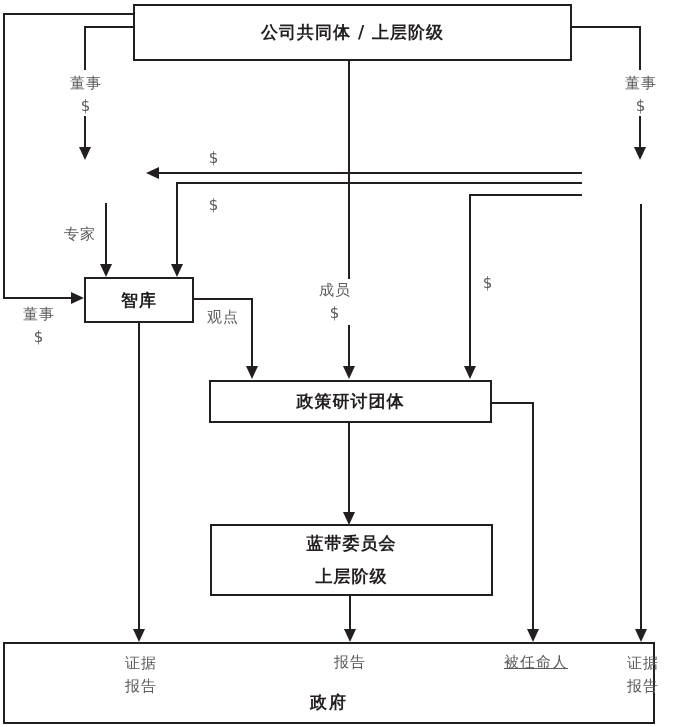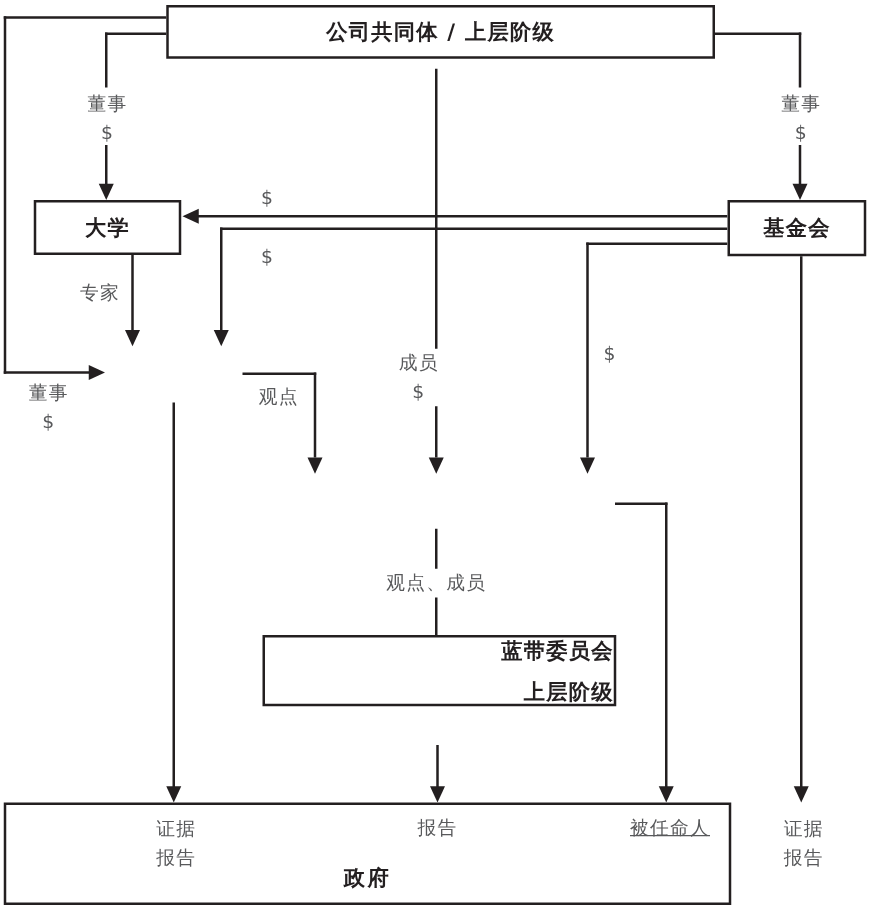--- a/index.html
+++ b/index.html
@@ -79,34 +79,34 @@
   <div class="ah down" style="left:171px;top:264px;"></div>
   <div class="ah down" style="left:464px;top:366px;"></div>
   <div class="ah down" style="left:100px;top:264px;"></div>
   <div class="ah down" style="left:246px;top:366px;"></div>
   <div class="ah down" style="left:133px;top:629px;"></div>
   <div class="ah down" style="left:343px;top:512px;"></div>
   <div class="ah down" style="left:527px;top:629px;"></div>
   <div class="ah down" style="left:344px;top:629px;"></div>
   <div class="ah down" style="left:635px;top:629px;"></div>
 
-  <div class="box" style="left:133px;top:4px;width:439px;height:43px;text-align:right;">
+  <div class="box" style="left:133px;top:4px;width:439px;height:57px;text-align:right;">
     <span>公司共同体 / 上层阶级</span>
   </div>
-  <div class="box" style="left:27px;top:160px;width:118px;height:44px;">
-    <span>大学</span>
+  <div class="box" style="left:84px;top:277px;width:110px;height:46px;">
+    <span>智库</span>
   </div>
-  <div class="box" style="left:582px;top:160px;width:111px;height:45px;">
-    <span>基金会</span>
+  <div class="box" style="left:209px;top:380px;width:283px;height:43px;">
+    <span>政策研讨团体</span>
   </div>
-  <div class="box two-line" style="left:210px;top:508px;width:283px;height:57px;align-items:flex-end;">
+  <div class="box two-line" style="left:210px;top:524px;width:283px;height:72px;">
     <span>蓝带委员会</span>
     <span>上层阶级</span>
   </div>
-  <div class="box" style="left:3px;top:642px;width:582px;height:82px;align-items:flex-start;">
+  <div class="box" style="left:3px;top:642px;width:652px;height:82px;align-items:flex-start;">
     <div class="gov-title">政府</div>
   </div>
 
   <div class="lbl" style="left:58px;top:74px;width:56px;">董事</div>
   <div class="lbl" style="left:58px;top:97px;width:56px;">$</div>
 
   <div class="lbl" style="left:613px;top:74px;width:56px;">董事</div>
   <div class="lbl" style="left:613px;top:97px;width:56px;">$</div>
 
   <div class="lbl" style="left:11px;top:305px;width:56px;">董事</div>
@@ -118,21 +118,20 @@
   <div class="lbl" style="left:199px;top:196px;width:30px;">$</div>
   <div class="lbl" style="left:473px;top:274px;width:30px;">$</div>
 
   <div class="lbl mask" style="left:308px;top:279px;width:54px;">
     <div>成员</div>
     <div>$</div>
   </div>
 
   <div class="lbl" style="left:195px;top:308px;width:56px;">观点</div>
 
-  <div class="lbl mask" style="left:294px;top:455px;width:110px;">观点、成员</div>
 
   <div class="lbl" style="left:111px;top:652px;width:60px;line-height:23px;">
     <div>证据</div>
     <div>报告</div>
   </div>
 
   <div class="lbl" style="left:320px;top:653px;width:60px;">报告</div>
 
   <div class="lbl" style="left:494px;top:653px;width:84px;text-decoration:underline;">被任命人</div>
 

